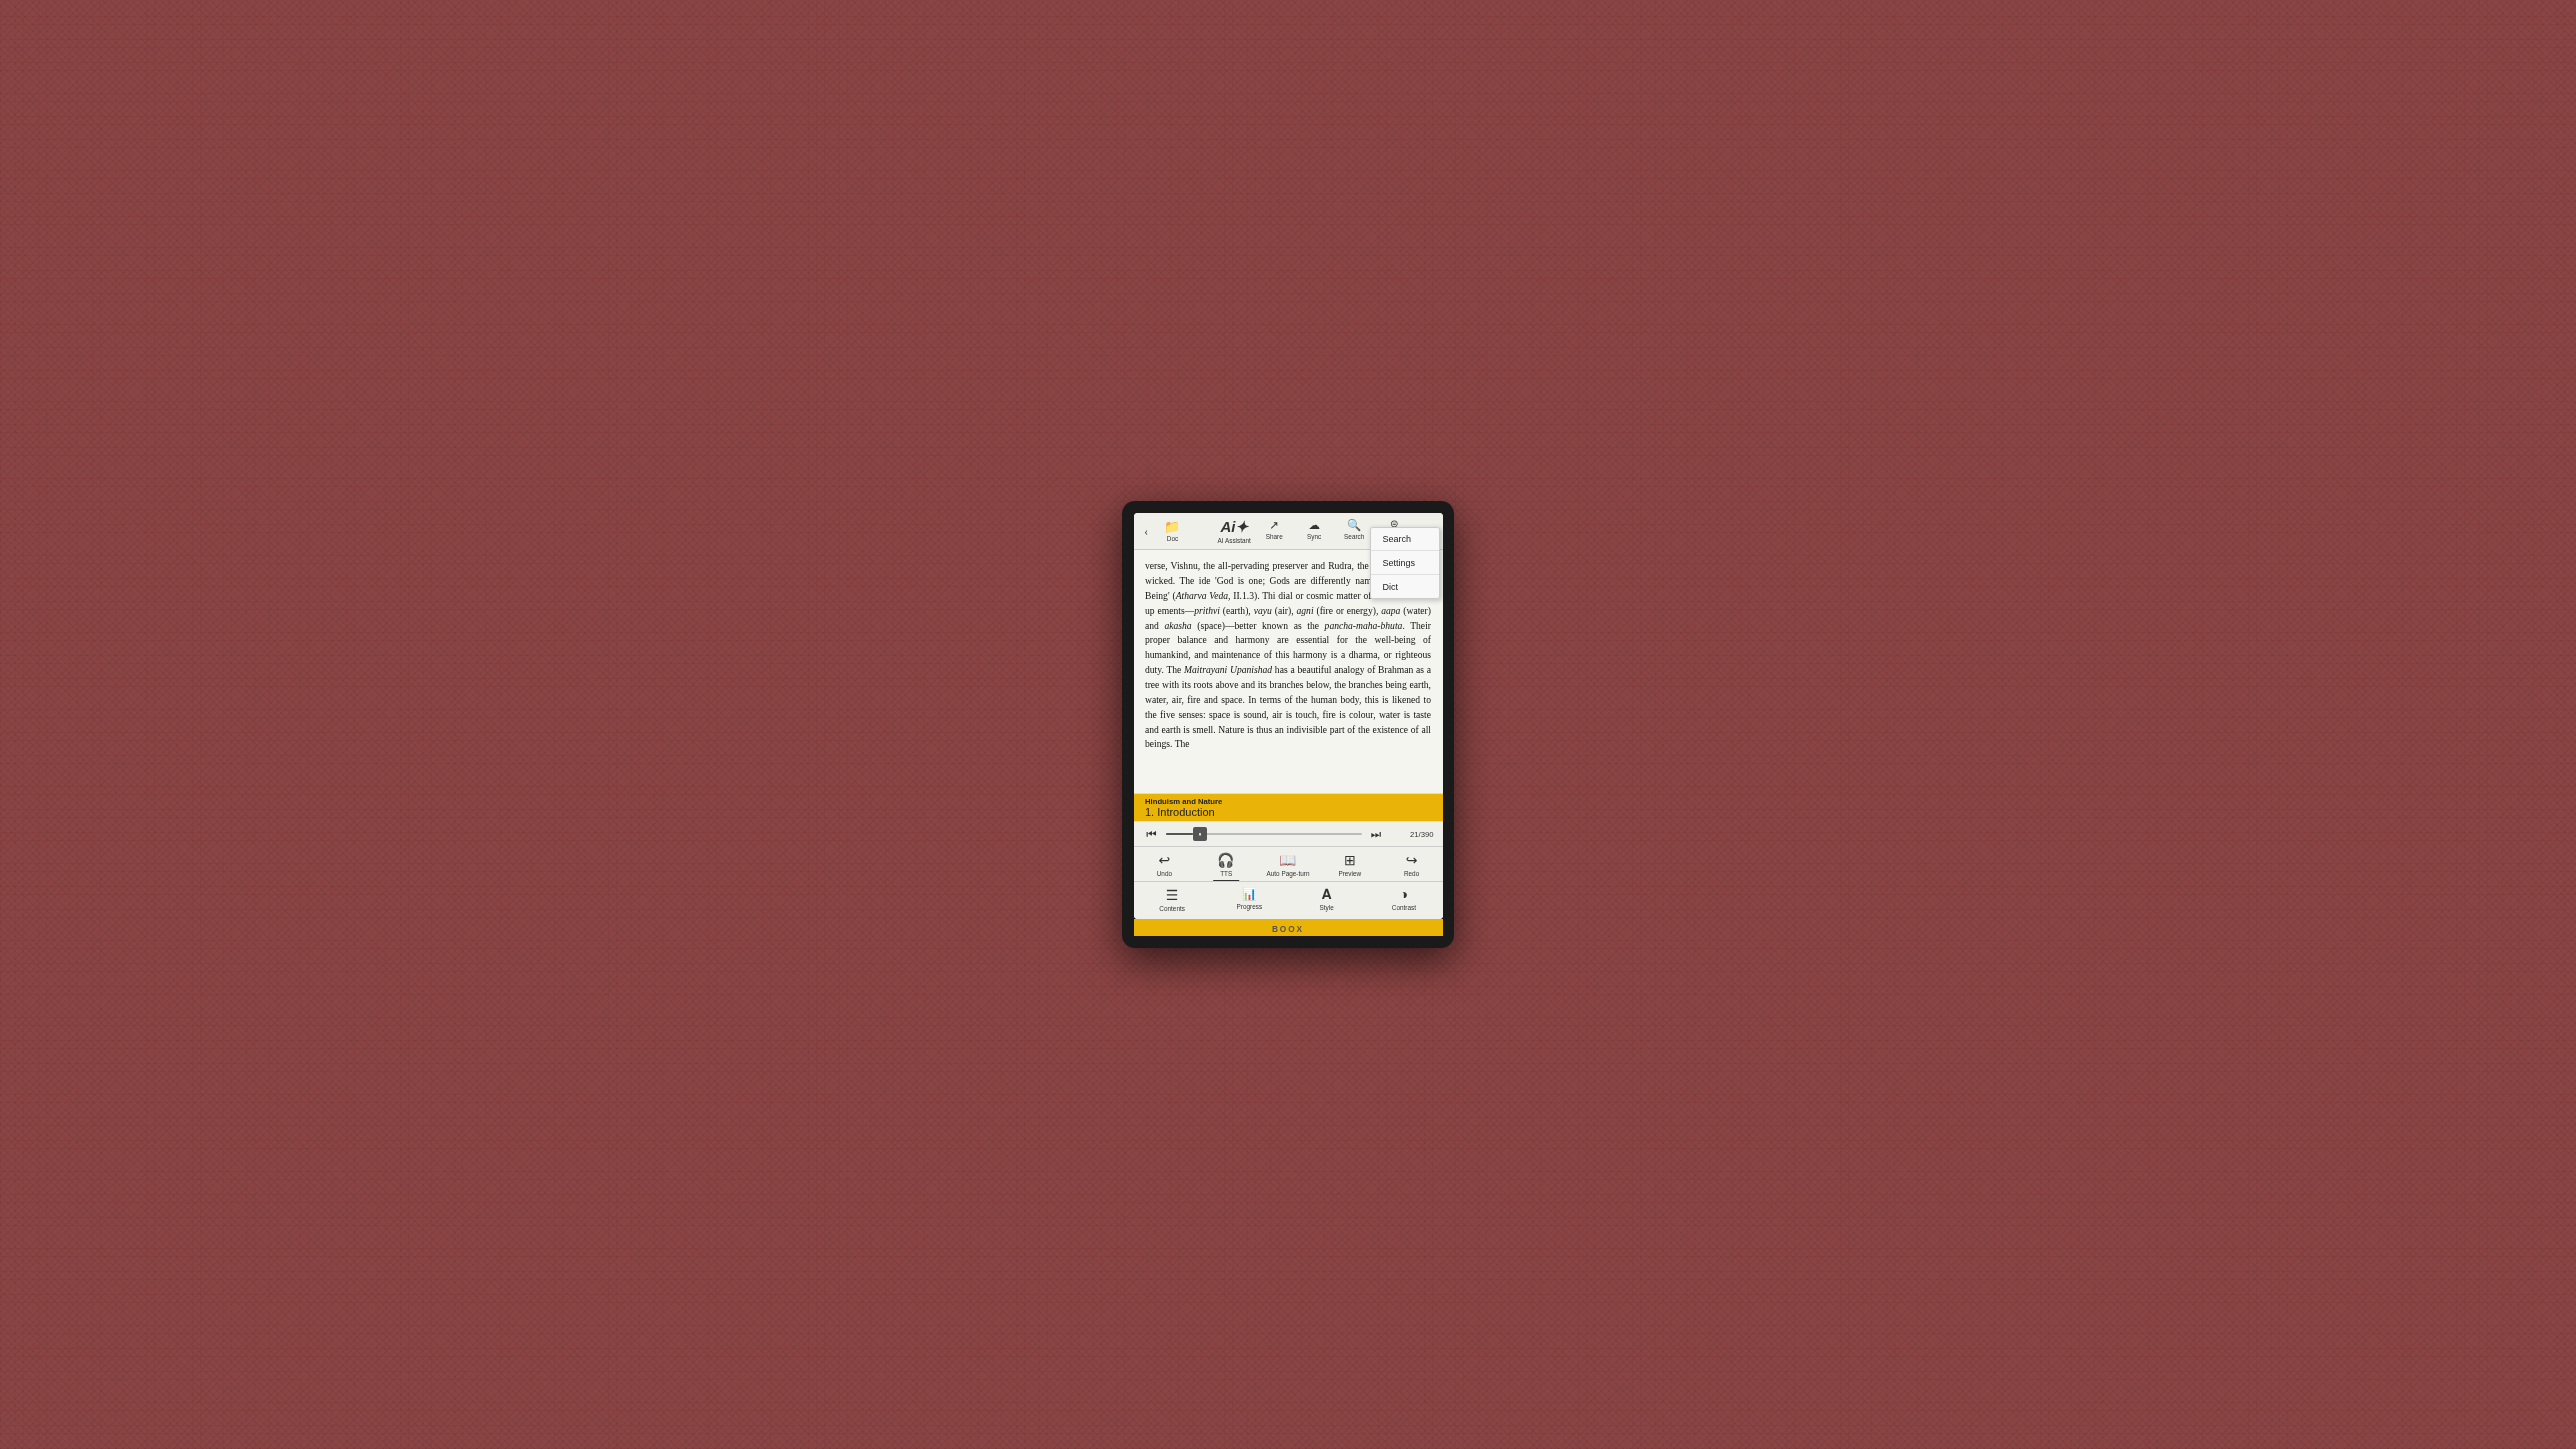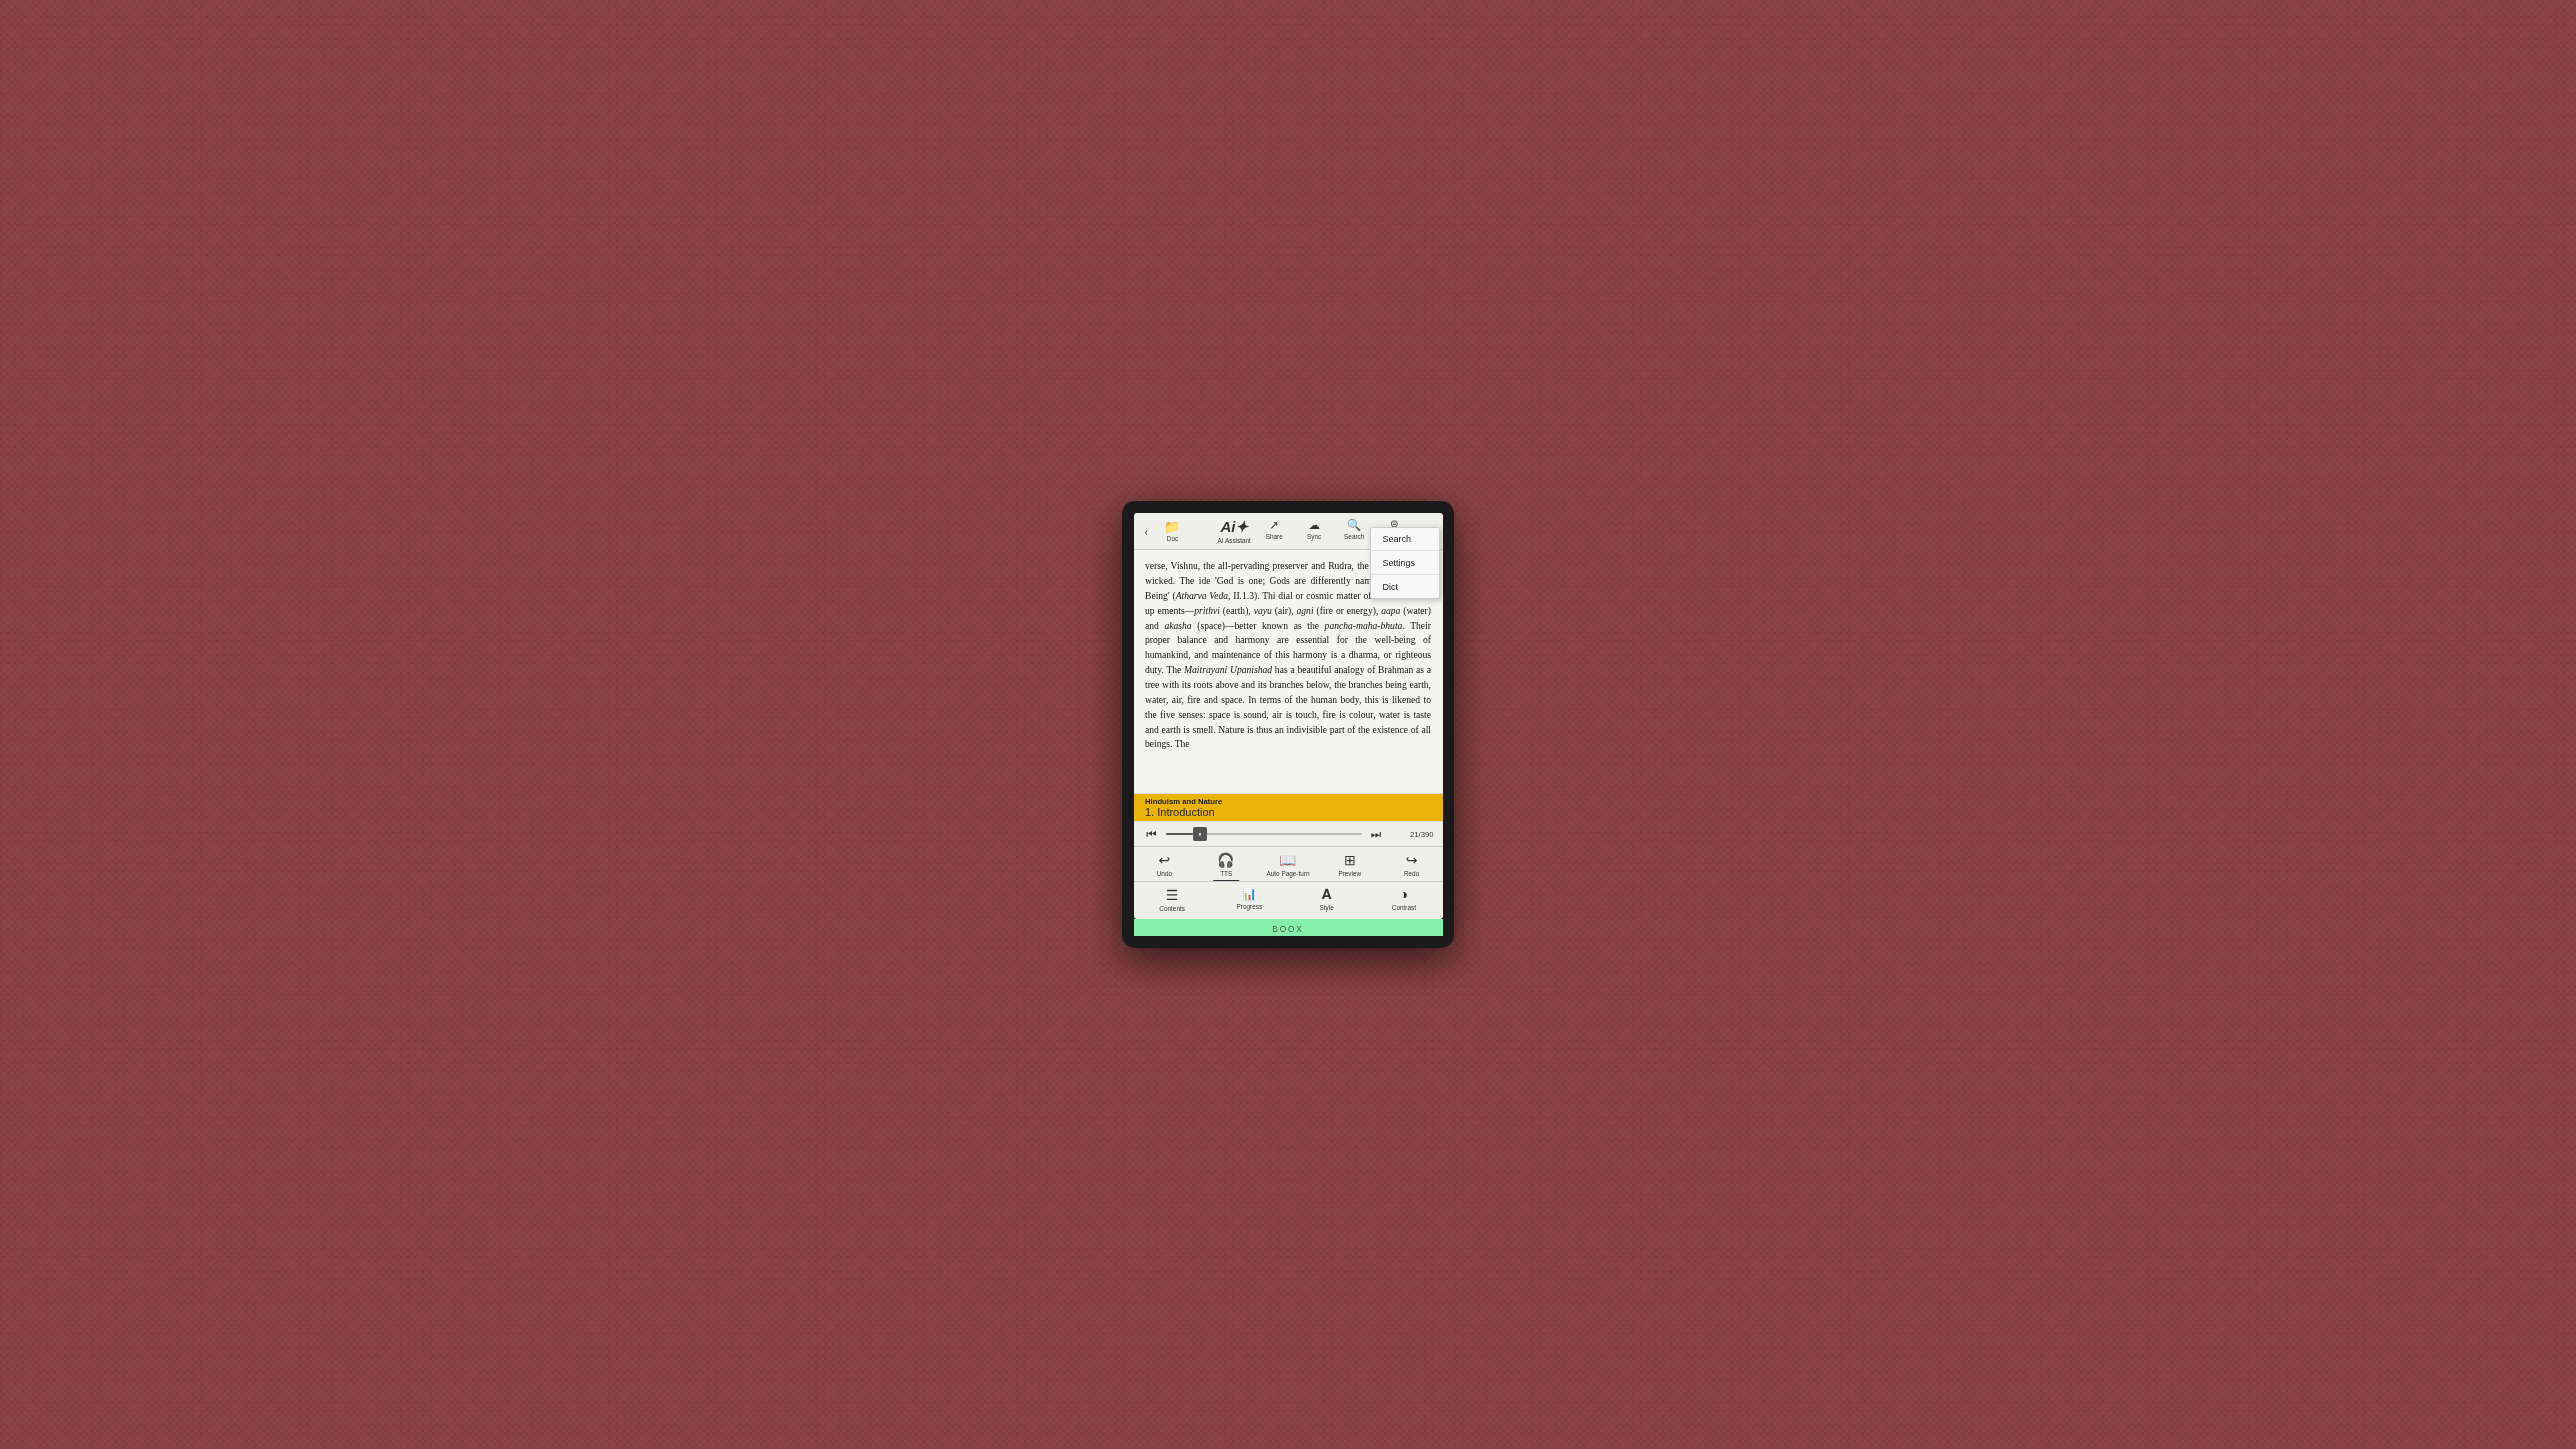--- a/index.html
+++ b/index.html
@@ -246,22 +246,23 @@
     }
 
     
     .boox-brand {
       text-align: center;
       padding: 5.1px 0 2.6px;
       font-family: sans-serif;
       font-size: 8.3px;
       color: #888;
       letter-spacing: 1.9px;
-      background: #86efac;
+      background: #eab308;
       color: #555;
+      font-weight: bold;
     }
 
     
     .bg-texture {
       position: fixed;
       inset: 0;
       background-image:
         repeating-linear-gradient(0deg, rgba(120,40,40,0.15) 0px, rgba(120,40,40,0.15) 0.6px, transparent 0.6px, transparent 7.7px),
         repeating-linear-gradient(90deg, rgba(120,40,40,0.1) 0px, rgba(120,40,40,0.1) 0.6px, transparent 0.6px, transparent 7.7px);
       pointer-events: none;

